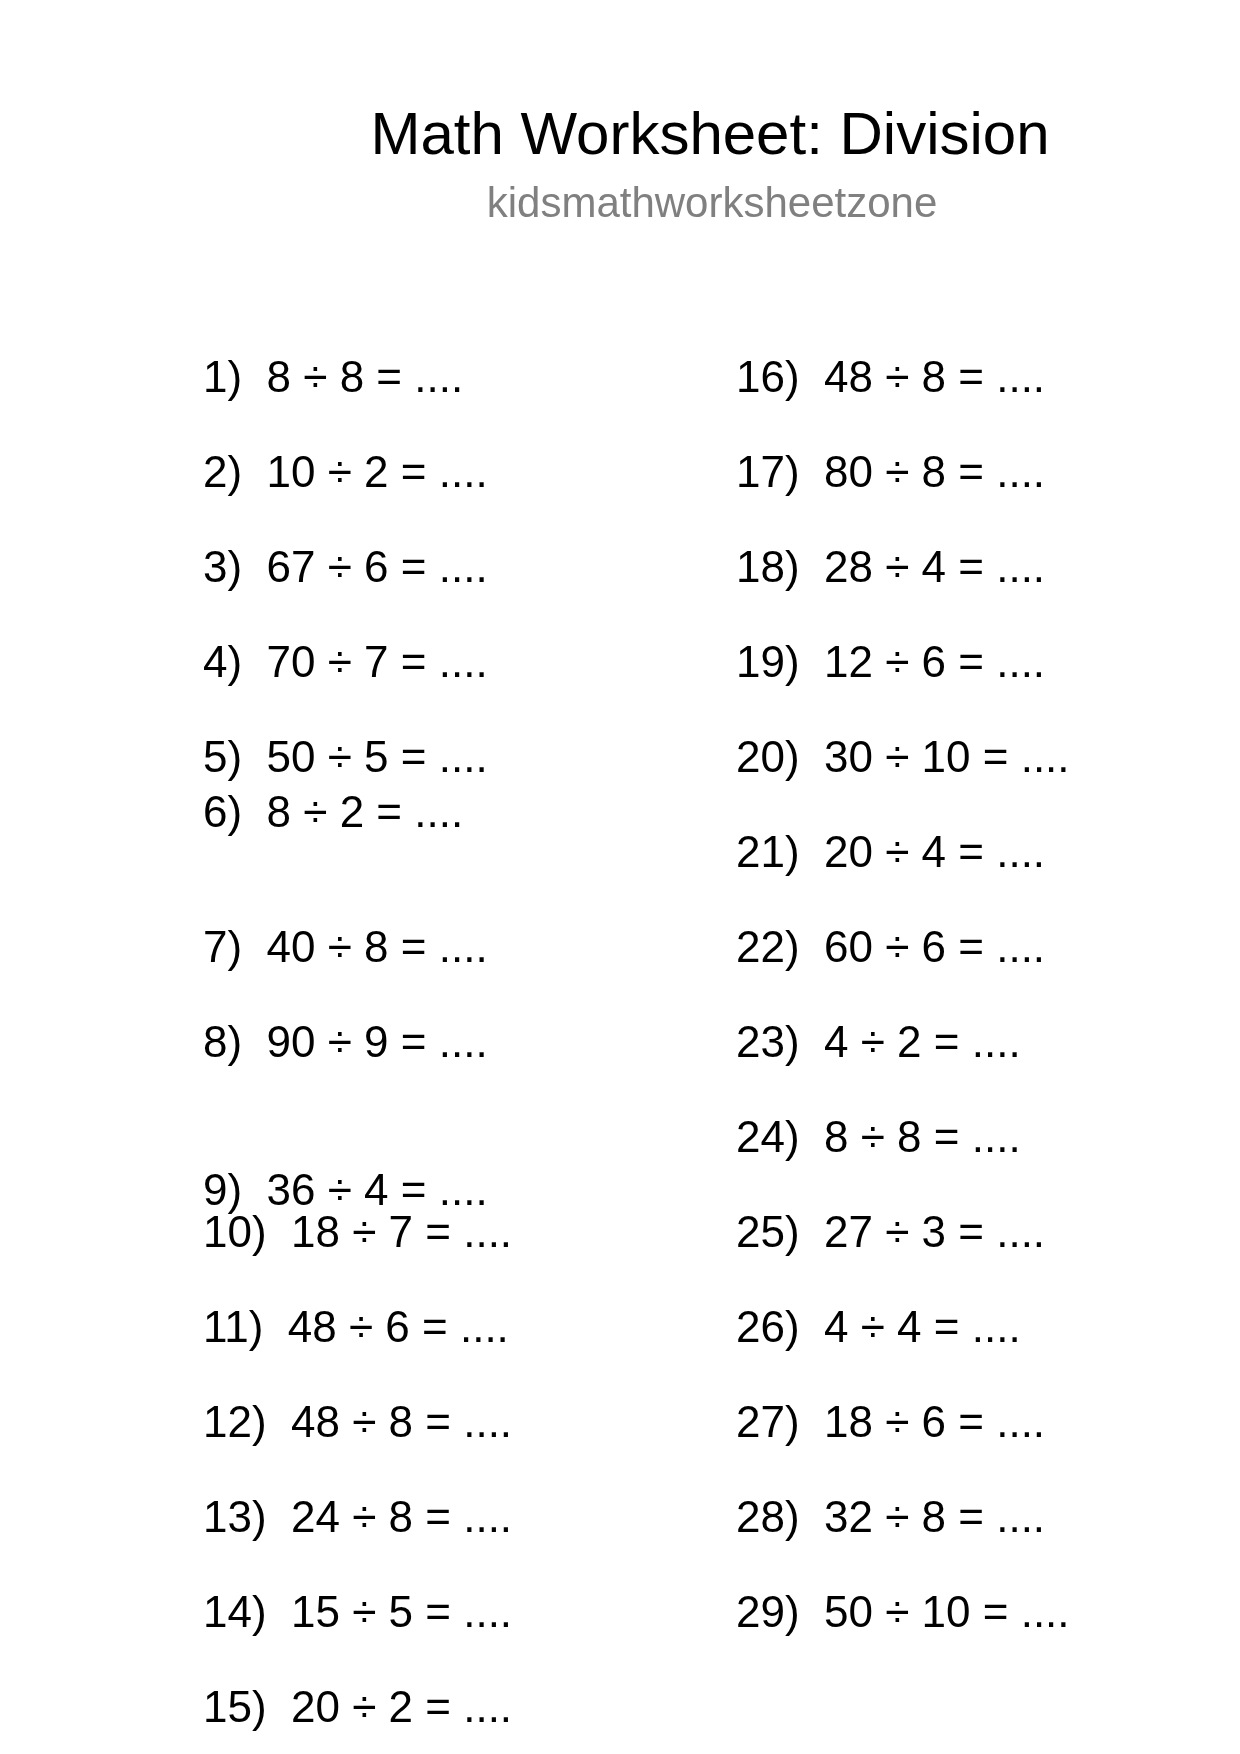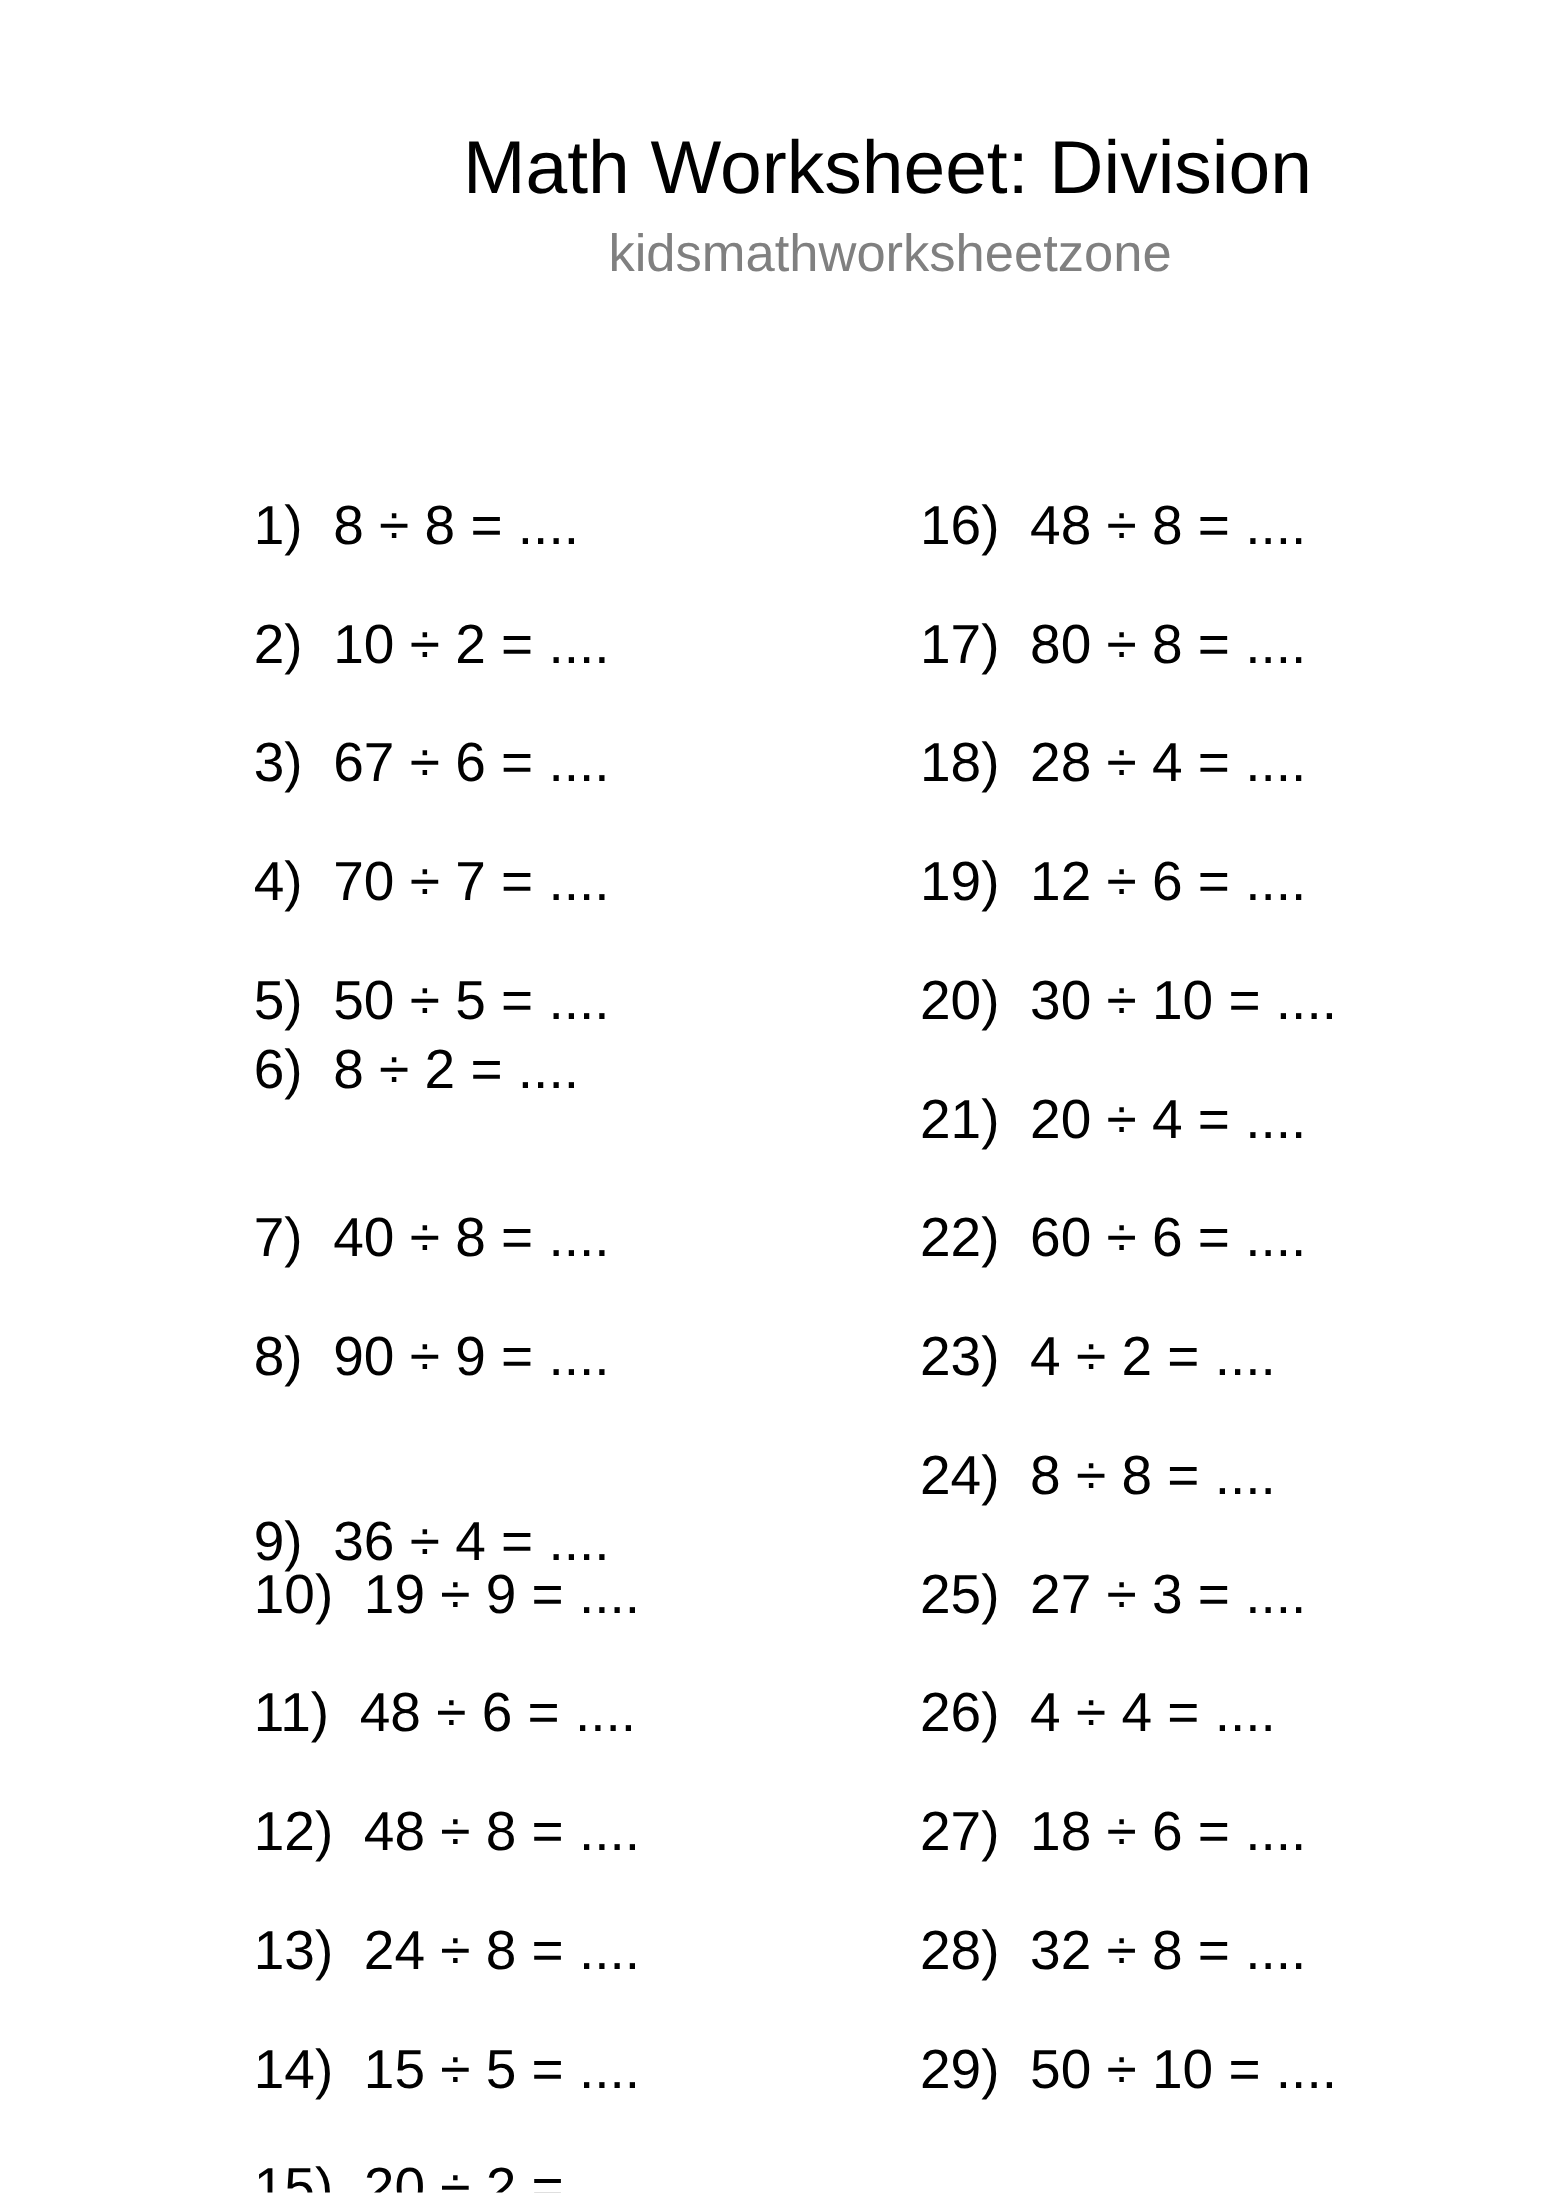--- a/index.html
+++ b/index.html
@@ -2,42 +2,42 @@
 <html><head>
 <meta charset="utf-8">
 <style>
   html, body { margin: 0; padding: 0; background: #ffffff; }
   body { width: 1240px; height: 1754px; position: relative; overflow: hidden;
          font-family: "Liberation Sans", sans-serif; color: #000; }
   .title { position: absolute; left: 0; width: 1420px; top: 104px; text-align: center;
            font-size: 60px; line-height: 60px; white-space: nowrap; color: #000; }
   .subtitle { position: absolute; left: 0; width: 1424px; top: 182px; text-align: center;
               font-size: 42px; line-height: 42px; white-space: nowrap; color: #808080; }
-  .problem { position: absolute; font-size: 44px; line-height: 44px; white-space: pre; color: #000; margin-top: 44px; }
+  .problem { position: absolute; font-size: 44px; line-height: 44px; white-space: pre; color: #000; }
   .col-left { left: 203px; }
   .col-right { left: 736px; }
 </style>
 </head>
 <body>
 
 <div>
   <div class="title">Math Worksheet: Division</div>
   <div class="subtitle">kidsmathworksheetzone</div>
 
   <div>
     <div class="problem col-left" style="top:355px">1)  8 ÷ 8 = ....</div>
     <div class="problem col-left" style="top:450px">2)  10 ÷ 2 = ....</div>
     <div class="problem col-left" style="top:545px">3)  67 ÷ 6 = ....</div>
     <div class="problem col-left" style="top:640px">4)  70 ÷ 7 = ....</div>
     <div class="problem col-left" style="top:735px">5)  50 ÷ 5 = ....</div>
     <div class="problem col-left" style="top:790px">6)  8 ÷ 2 = ....</div>
     <div class="problem col-left" style="top:925px">7)  40 ÷ 8 = ....</div>
     <div class="problem col-left" style="top:1020px">8)  90 ÷ 9 = ....</div>
     <div class="problem col-left" style="top:1168px">9)  36 ÷ 4 = ....</div>
-    <div class="problem col-left" style="top:1210px">10)  19 ÷ 9 = ....</div>
+    <div class="problem col-left" style="top:1210px">10)  18 ÷ 7 = ....</div>
     <div class="problem col-left" style="top:1305px">11)  48 ÷ 6 = ....</div>
     <div class="problem col-left" style="top:1400px">12)  48 ÷ 8 = ....</div>
     <div class="problem col-left" style="top:1495px">13)  24 ÷ 8 = ....</div>
     <div class="problem col-left" style="top:1590px">14)  15 ÷ 5 = ....</div>
     <div class="problem col-left" style="top:1685px">15)  20 ÷ 2 = ....</div>
   </div>
 
   <div>
     <div class="problem col-right" style="top:355px">16)  48 ÷ 8 = ....</div>
     <div class="problem col-right" style="top:450px">17)  80 ÷ 8 = ....</div>

